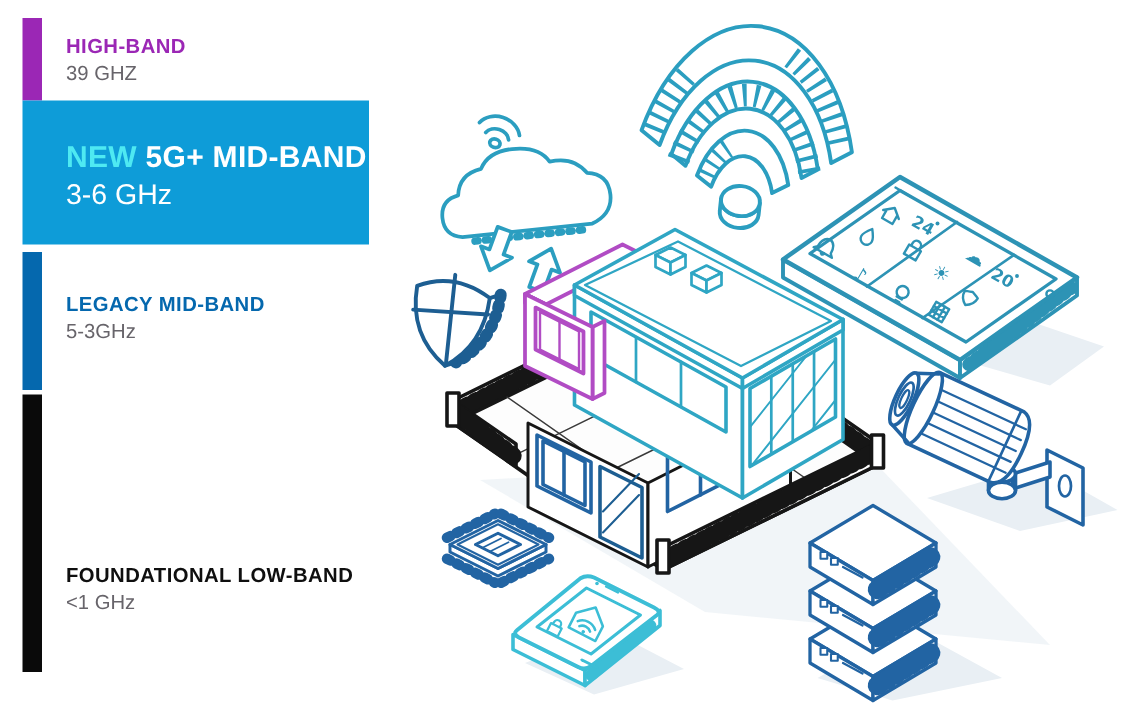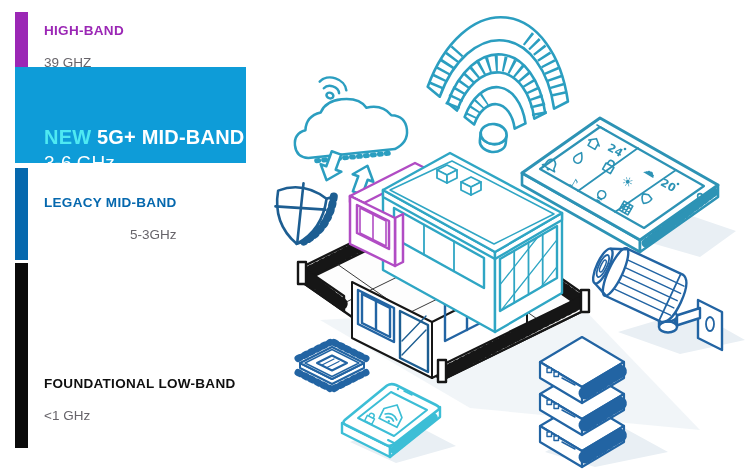--- a/index.html
+++ b/index.html
@@ -4,26 +4,26 @@
 <style>
   html,body{margin:0;padding:0;background:#fff;}
   .canvas{position:relative;width:750px;height:469px;background:#ffffff;overflow:hidden;
           font-family:"Liberation Sans",sans-serif;border-radius:11px;}
   .vbar{position:absolute;width:13px;}
   .bar-high{left:15px;top:12px;height:55px;background:#9B27B5;}
   .bar-legacy{left:15px;top:168px;height:92px;background:#0568AE;}
   .bar-low{left:15px;top:263px;height:185px;background:#0a0a0a;}
   .band-text{position:absolute;left:44px;}
   .band-text .band-label{font-size:13.5px;font-weight:bold;letter-spacing:.3px;line-height:17px;}
-  .band-text .band-freq{font-size:13.5px;color:#67646A;line-height:17px;margin-top:15px;}
+  .band-text .band-freq{font-size:13.5px;color:#67646A;line-height:17px;margin-top:1px;}
   .t-high{top:22px;} .t-high .band-label{color:#9B27B5;}
-  .t-legacy{top:194px;text-align:right;} .t-legacy .band-label{color:#0568AE;}
+  .t-legacy{top:194px;} .t-legacy .band-label{color:#0568AE;}
   .t-low{top:343px;} .t-low .band-label{color:#0f0f0f;margin-top:32px;}
   .box-new{position:absolute;left:15px;top:67px;width:231px;height:96px;background:#0E9CD8;}
-  .box-new .inner{position:absolute;left:29px;top:26px;color:#fff;margin-top:32px;}
+  .box-new .inner{position:absolute;left:29px;top:26px;color:#fff;}
   .box-new .l1{font-size:20px;font-weight:bold;letter-spacing:.2px;line-height:24px;white-space:nowrap;}
   .box-new .tag{color:#4EE9F2;}
   .box-new .l2{font-size:19px;line-height:23px;margin-top:2px;}
   svg{position:absolute;left:0;top:0;}
   .shadow{fill:#E9EFF4;stroke:none;}
   text.tnum{font-family:"DejaVu Sans",sans-serif;font-size:11px;font-weight:bold;fill:#2D93B5;}
   text.tglyph{font-family:"DejaVu Sans",sans-serif;font-size:13px;fill:#2D93B5;}
 </style>
 </head>
 <body>

